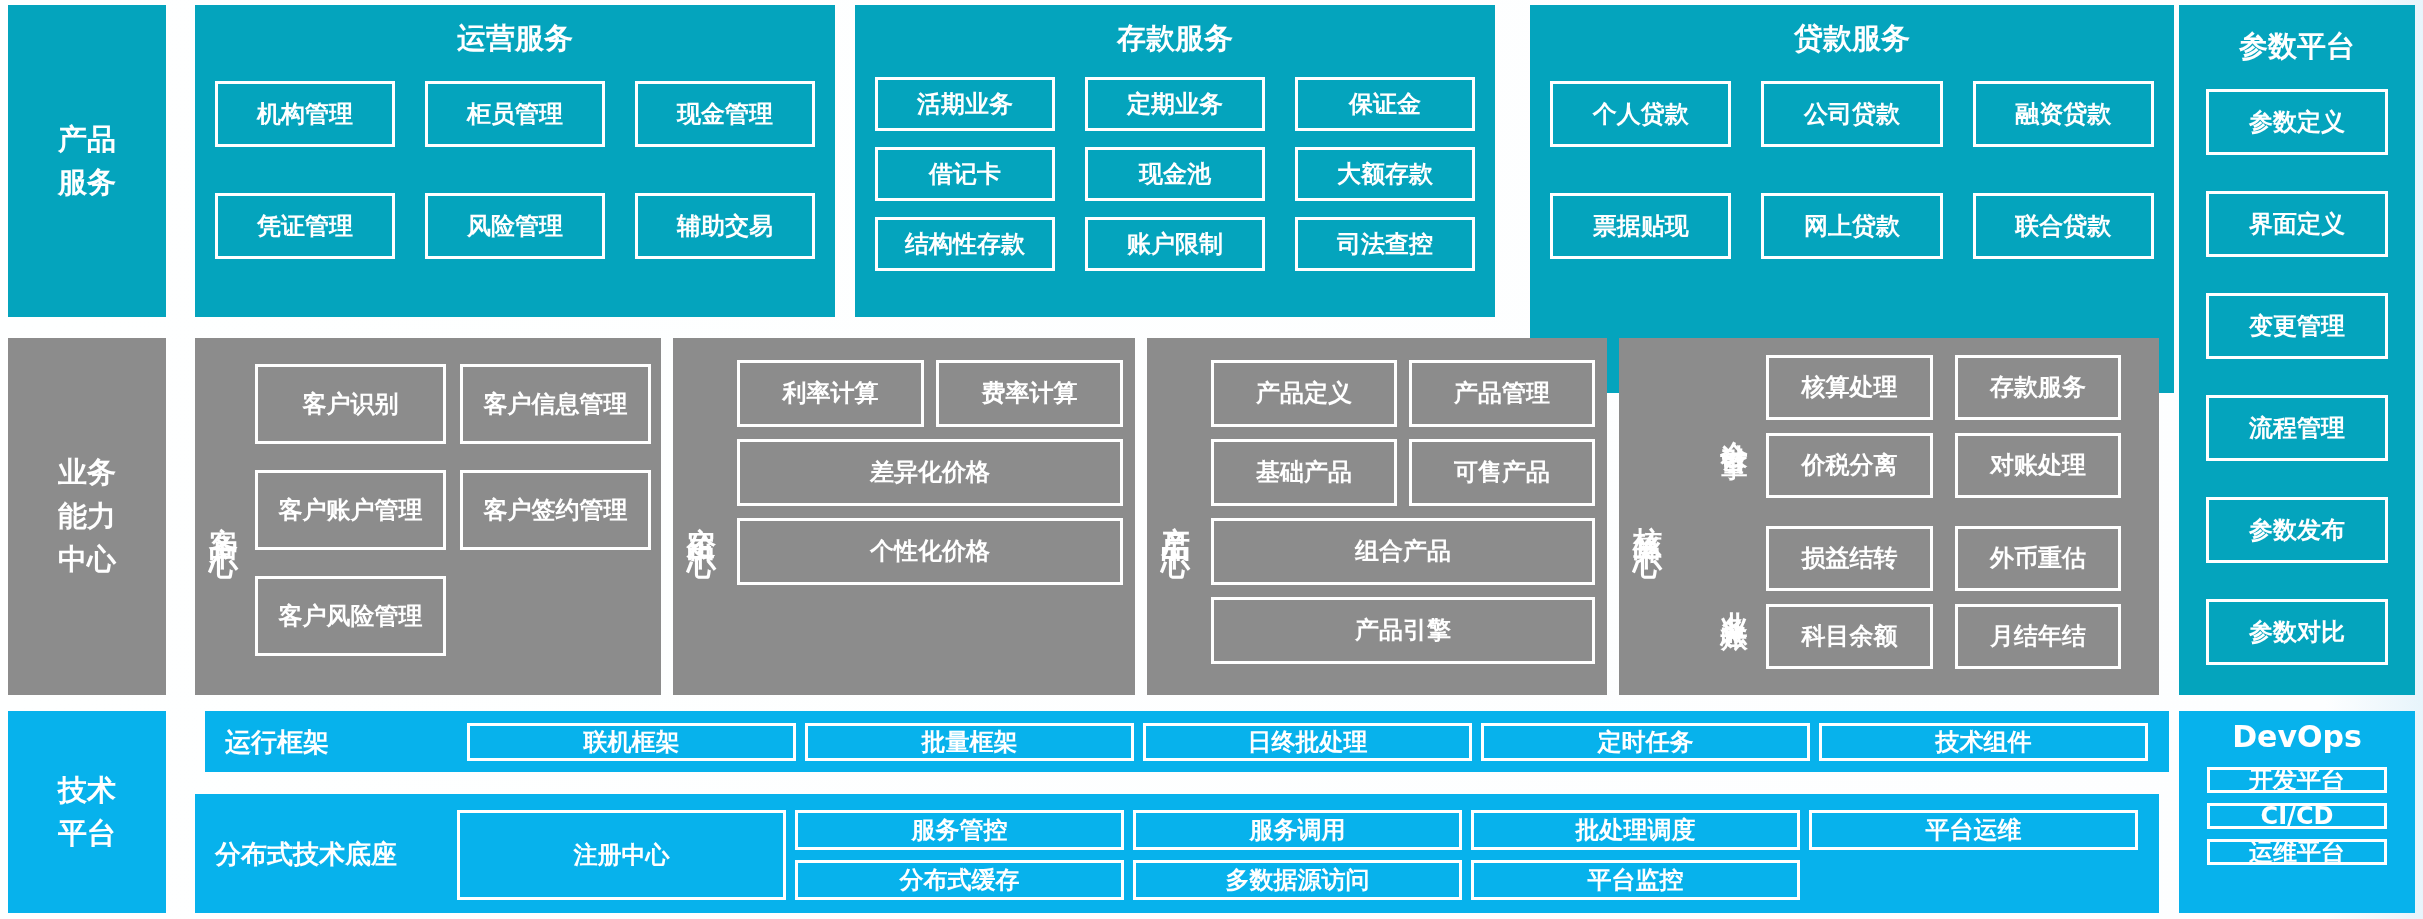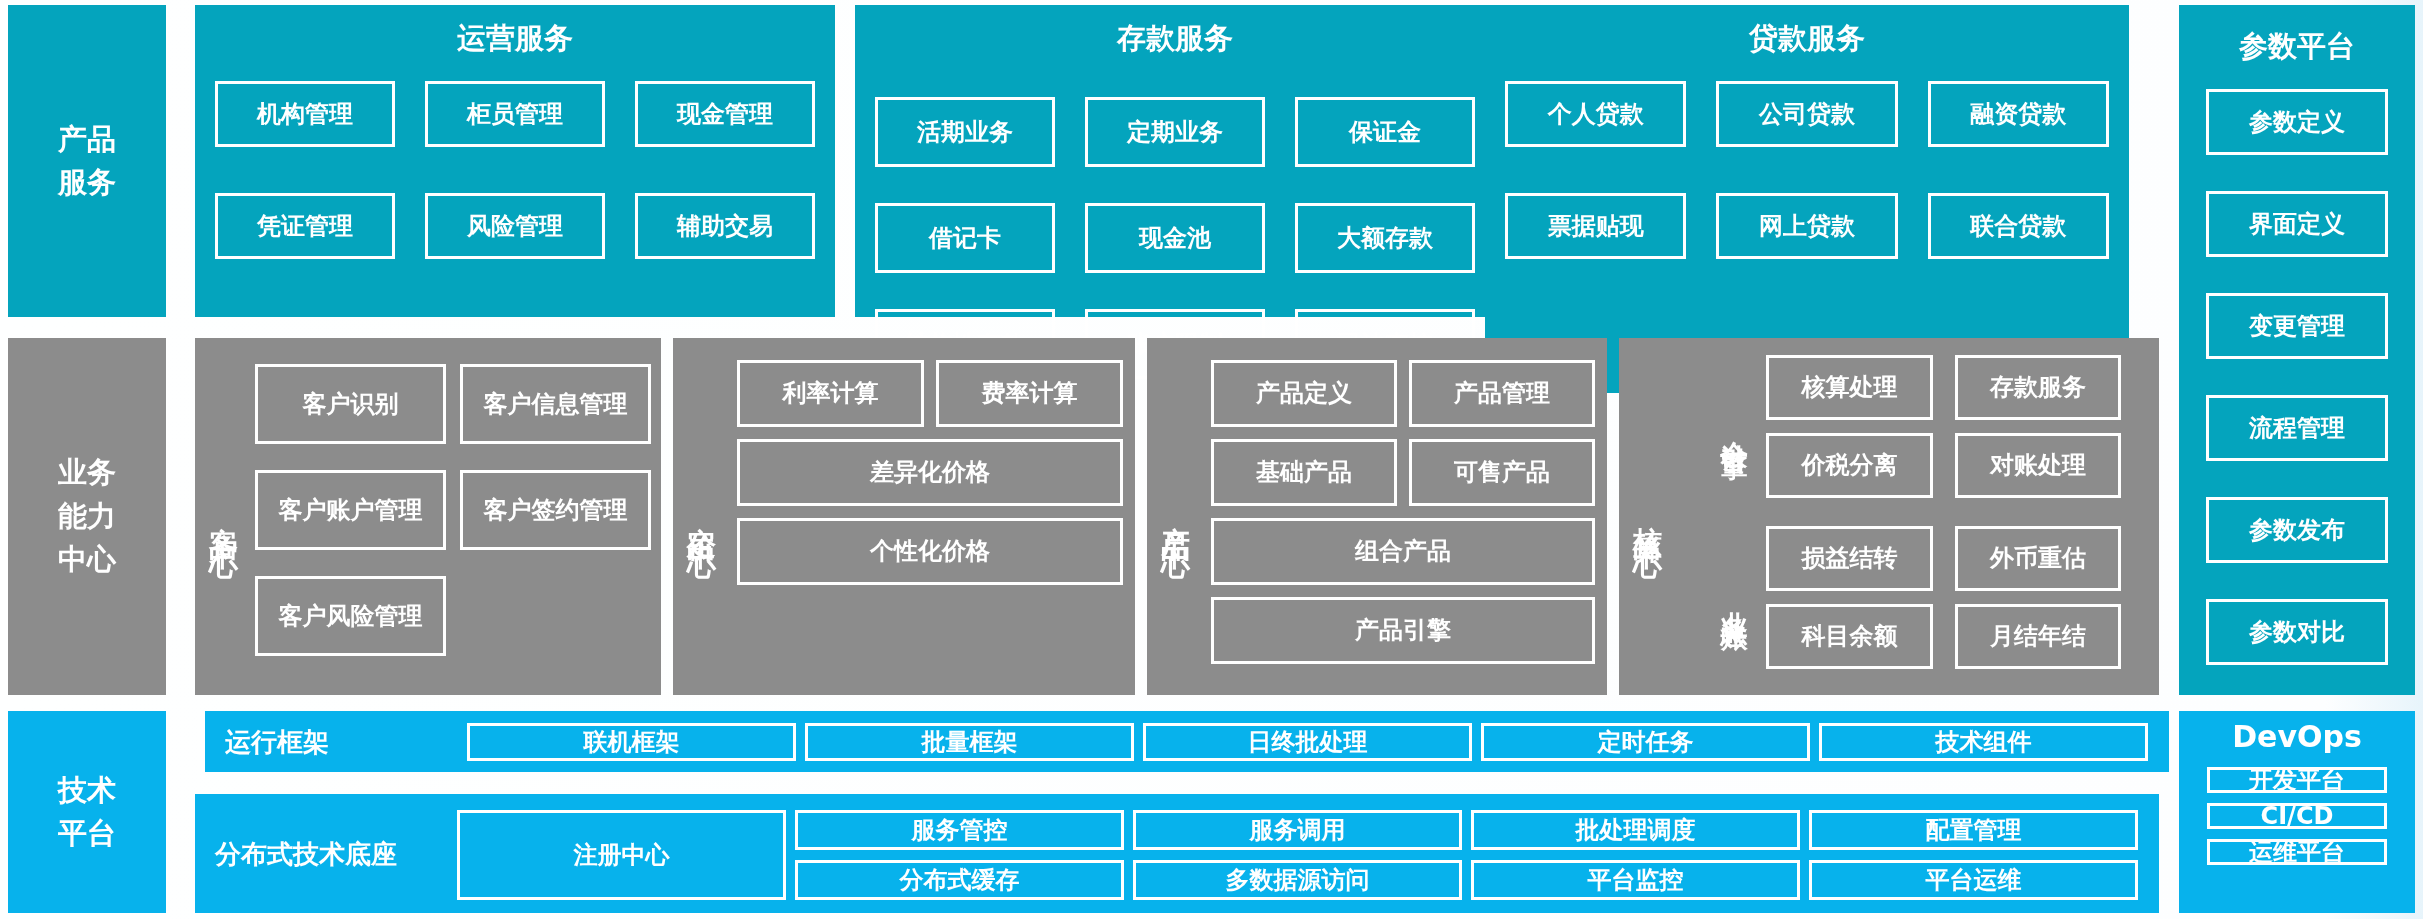--- a/index.html
+++ b/index.html
@@ -20,21 +20,21 @@
   .panel-title{text-align:center;font-size:29px;font-weight:bold;padding-top:14px;height:36px;}
 
   .box{border:3px solid #ffffff;box-sizing:border-box;display:flex;align-items:center;
        justify-content:center;font-size:24px;font-weight:bold;text-align:center;line-height:1.1;}
 
   
   .grid3{display:grid;grid-template-columns:repeat(3,1fr);column-gap:30px;padding:26px 20px 0;}
   .grid3.loose{row-gap:46px;}
   .grid3.tight{row-gap:16px;padding-top:22px;}
   .grid3 .box{height:66px;}
-  .grid3.tight .box{height:70px;margin-top:20px;}
+  .grid3.tight .box{height:54px;}
 
   
   .v-list{display:flex;flex-direction:column;gap:36px;padding:34px 27px 0;}
   .v-list .box{height:66px;flex:none;}
   .v-list.compact{gap:10px;padding:8px 28px 0;}
   .v-list.compact .box{height:26px;}
 
   
   .v-label{writing-mode:vertical-rl;text-orientation:upright;font-size:29px;font-weight:bold;
            letter-spacing:7px;line-height:1;}
@@ -93,21 +93,21 @@
       <div class="box">保证金</div>
       <div class="box">借记卡</div>
       <div class="box">现金池</div>
       <div class="box">大额存款</div>
       <div class="box">结构性存款</div>
       <div class="box">账户限制</div>
       <div class="box">司法查控</div>
     </div>
   </div>
 
-  <div class="panel teal" style="left:1485px;top:5px;width:644px;height:388px;">
+  <div class="panel teal" style="left:1530px;top:5px;width:644px;height:388px;">
     <div class="panel-title">贷款服务</div>
     <div class="grid3 loose">
       <div class="box">个人贷款</div>
       <div class="box">公司贷款</div>
       <div class="box">融资贷款</div>
       <div class="box">票据贴现</div>
       <div class="box">网上贷款</div>
       <div class="box">联合贷款</div>
     </div>
   </div>
@@ -217,21 +217,20 @@
       </div>
       <div class="dist-col">
         <div class="box">服务调用</div>
         <div class="box">多数据源访问</div>
       </div>
       <div class="dist-col">
         <div class="box">批处理调度</div>
         <div class="box">平台监控</div>
       </div>
       <div class="dist-col">
-        <div class="box">配置管理</div>
         <div class="box">平台运维</div>
       </div>
     </div>
   </div>
 
   <div class="panel blue" style="left:2179px;top:711px;width:236px;height:202px;">
     <div class="devops-title">DevOps</div>
     <div class="v-list compact">
       <div class="box">开发平台</div>
       <div class="box">CI/CD</div>

